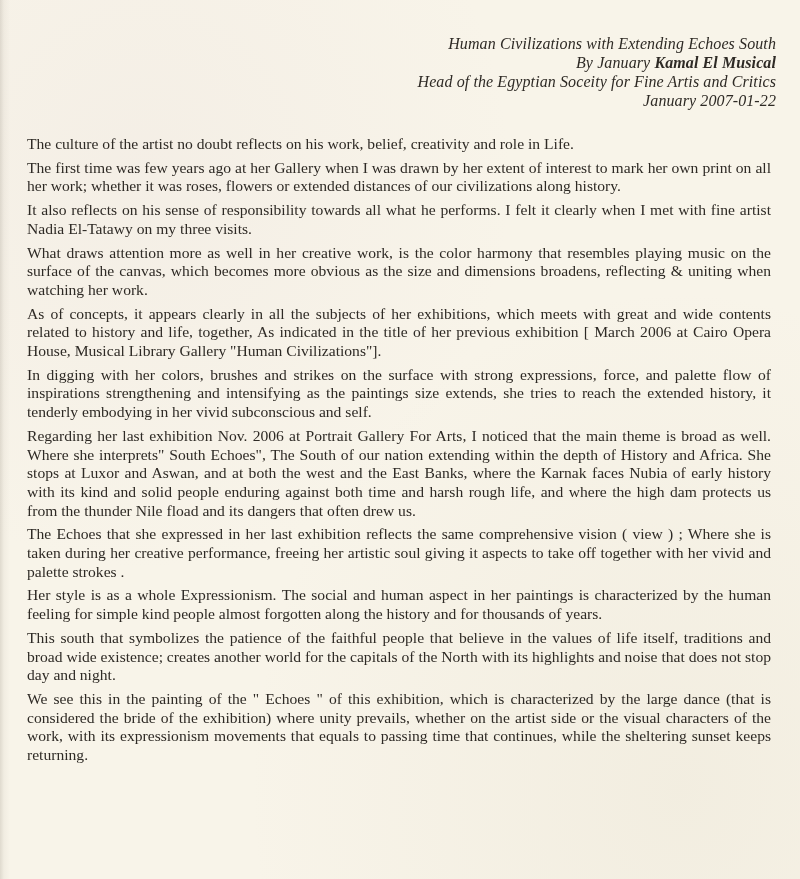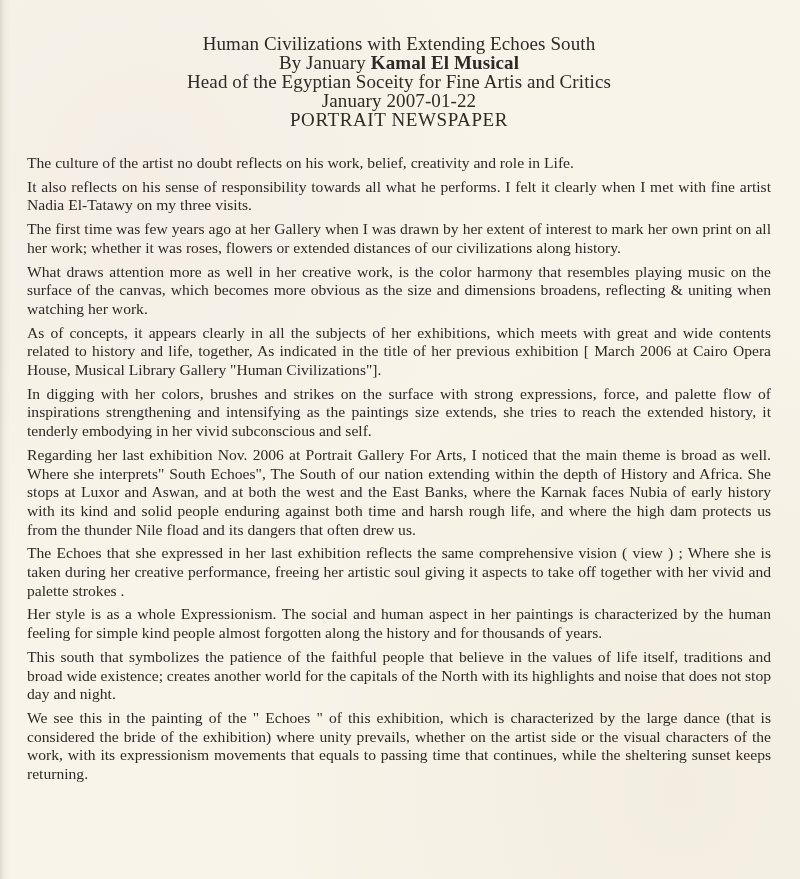--- a/index.html
+++ b/index.html
@@ -18,24 +18,25 @@
     color: #2e2a25;
     overflow: hidden;
   }
   .page {
     box-sizing: border-box;
     width: 800px;
     height: 879px;
     padding: 34px 24px 0 22px;
   }
   .doc-header {
-    text-align: center;
-    font-size: 19px;
+    text-align: right;
+    font-size: 16px;
     line-height: 19px;
     letter-spacing: 0.1px;
+    font-style: italic;
   }
   .doc-header div {
     white-space: nowrap;
   }
   .author-strong {
     font-weight: bold;
   }
   .publication {
     letter-spacing: 0.6px;
   }
@@ -53,27 +54,26 @@
 </head>
 <body>
 
 <div class="page">
 
   <div class="doc-header">
     <div>Human Civilizations with Extending Echoes South</div>
     <div><span>By January </span> <span class="author-strong">Kamal El Musical</span></div>
     <div>Head of the Egyptian Soceity for Fine Artis and Critics</div>
     <div>January 2007-01-22</div>
-    <div class="publication">PORTRAIT NEWSPAPER</div>
   </div>
 
   <div class="article-body">
     <p>The culture of the artist no doubt reflects on his work, belief, creativity and role in Life.</p>
+    <p>The first time was few years ago at her Gallery when I was drawn by her extent of interest to mark her own print on all her work; whether it was roses, flowers or extended distances of our civilizations along history.</p>
     <p>It also reflects on his sense of responsibility towards all what he performs. I felt it clearly when I met with fine artist Nadia El-Tatawy on my three visits.</p>
-    <p>The first time was few years ago at her Gallery when I was drawn by her extent of interest to mark her own print on all her work; whether it was roses, flowers or extended distances of our civilizations along history.</p>
     <p>What draws attention more as well in her creative work, is the color harmony that resembles playing music on the surface of the canvas, which becomes more obvious as the size and dimensions broadens, reflecting &amp; uniting when watching her work.</p>
     <p>As of concepts, it appears clearly in all the subjects of her exhibitions, which meets with great and wide contents related to history and life, together, As indicated in the title of her previous exhibition [ March 2006 at Cairo Opera House, Musical Library Gallery "Human Civilizations"].</p>
     <p>In digging with her colors, brushes and strikes on the surface with strong expressions, force, and palette flow of inspirations strengthening and intensifying as the paintings size extends, she tries to reach the extended history, it tenderly embodying in her vivid subconscious and self.</p>
     <p>Regarding her last exhibition Nov. 2006 at Portrait Gallery For Arts, I noticed that the main theme is broad as well. Where she interprets" South Echoes", The South of our nation extending within the depth of History and Africa. She stops at Luxor and Aswan, and at both the west and the East Banks, where the Karnak faces Nubia of early history with its kind and solid people enduring against both time and harsh rough life, and where the high dam protects us from the thunder Nile fload and its dangers that often drew us.</p>
     <p>The Echoes that she expressed in her last exhibition reflects the same comprehensive vision ( view ) ; Where she is taken during her creative performance, freeing her artistic soul giving it aspects to take off together with her vivid and palette strokes .</p>
     <p>Her style is as a whole Expressionism. The social and human aspect in her paintings is characterized by the human feeling for simple kind people almost forgotten along the history and for thousands of years.</p>
     <p>This south that symbolizes the patience of the faithful people that believe in the values of life itself, traditions and broad wide existence; creates another world for the capitals of the North with its highlights and noise that does not stop day and night.</p>
     <p>We see this in the painting of the " Echoes " of this exhibition, which is characterized by the large dance (that is considered the bride of the exhibition) where unity prevails, whether on the artist side or the visual characters of the work, with its expressionism movements that equals to passing time that continues, while the sheltering sunset keeps returning.</p>
   </div>
 

